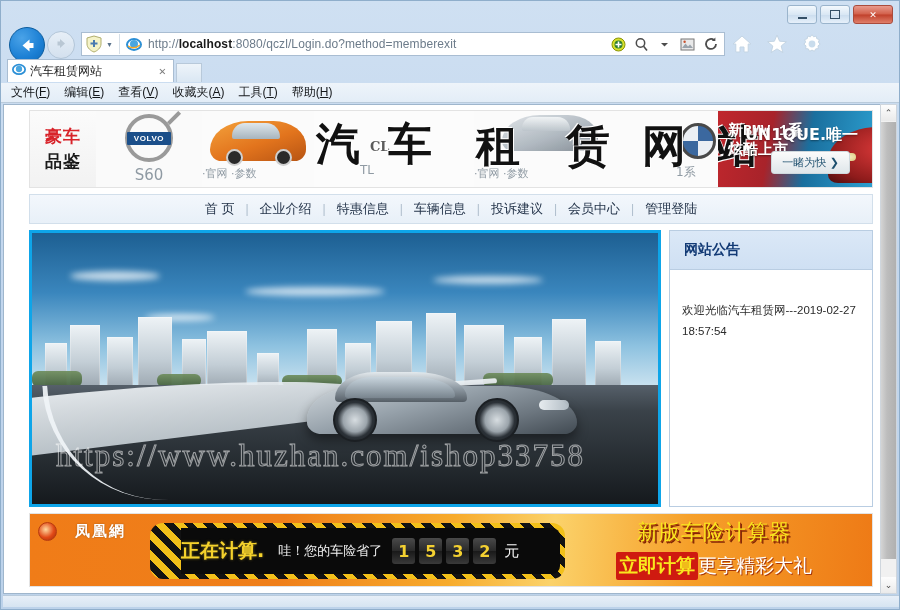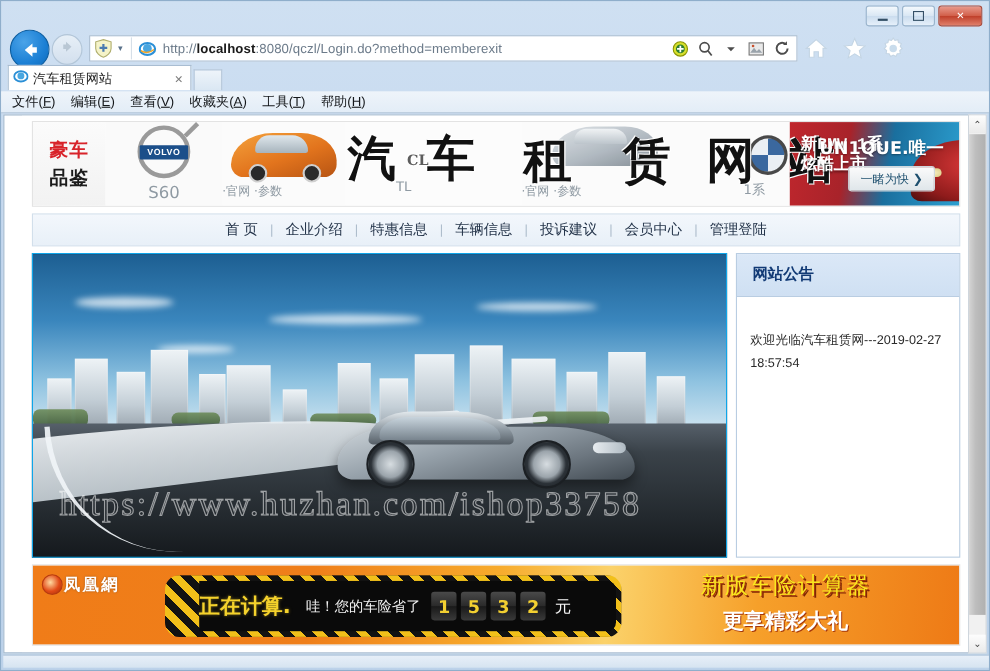--- a/index.html
+++ b/index.html
@@ -126,21 +126,21 @@
   
   .sitenav{position:absolute;left:9px;top:89px;width:844px;height:30px;
     background:linear-gradient(180deg,#f3f7fc 0%,#e8f0f8 100%);
     border:1px solid #d2dfeb;box-sizing:border-box;
     display:flex;align-items:center;justify-content:center;gap:0px;}
   .sitenav a{font-size:13px;color:#24344a;text-decoration:none;padding:0 11px;white-space:nowrap;}
   .sitenav .vdiv{color:#aebdcc;font-size:12px;}
 
   
   .hero{position:absolute;left:9px;top:125px;width:632px;height:277px;overflow:hidden;
-    border:1px solid #0ea5e9;box-sizing:border-box;background:#0c1419;}
+    border:3px solid #0ea5e9;box-sizing:border-box;background:#0c1419;}
   .sky{position:absolute;left:0;top:0;width:100%;height:58%;
     background:linear-gradient(180deg,#1d5f92 0%,#3a86bd 38%,#8ec2e0 72%,#cfe5f1 100%);}
   .cloud{position:absolute;background:rgba(255,255,255,.72);border-radius:50%;filter:blur(3px);}
   .skyline{position:absolute;left:0;bottom:43%;width:100%;height:20%;}
   .bld{position:absolute;bottom:0;background:linear-gradient(180deg,#eef3f6 0%,#c3ced6 60%,#9ea9b2 100%);
      box-shadow:inset 0 0 0 1px rgba(255,255,255,.25);}
   .green{position:absolute;bottom:0;background:linear-gradient(180deg,#6d8c5a,#3f5c38);border-radius:6px;opacity:.9;}
   .road{position:absolute;left:0;bottom:0;width:100%;height:44%;
     background:linear-gradient(180deg,#56606a 0%,#3a4249 22%,#23292e 70%,#15191d 100%);}
   .roadedge{position:absolute;left:-6%;bottom:26%;width:68%;height:58px;
@@ -173,21 +173,21 @@
   .notice-hd{height:38px;background:linear-gradient(180deg,#dbe8f7 0%,#cfe0f3 100%);
     border-bottom:1px solid #b9cde2;display:flex;align-items:center;padding-left:14px;}
   .notice-hd span{font-size:14px;font-weight:bold;color:#123a75;}
   .notice-bd{padding:30px 10px 0 12px;}
   .notice-bd p{margin:0;font-size:11.5px;color:#2b2b2b;line-height:1.8;word-break:break-all;}
 
   
   .botad{position:absolute;left:9px;top:408px;width:844px;height:74px;overflow:hidden;
     background:linear-gradient(95deg,#f07c18 0%,#ef7f1a 30%,#f7ab2c 50%,#fbd26a 62%,#f6a02a 78%,#ee7a16 100%);
     border:1px solid #e3e3e3;box-sizing:border-box;}
-  .feng{position:absolute;left:8px;top:8px;display:flex;align-items:center;gap:1px;}
+  .feng{position:absolute;left:8px;top:8px;display:flex;align-items:center;gap:18px;}
   .feng-logo{width:17px;height:17px;border-radius:50%;
      background:radial-gradient(circle at 40% 38%,#ffd9a0 0%,#e24a17 55%,#9c2d09 100%);
      border:1px solid #b73a10;}
   .feng-txt{font-size:15px;font-weight:bold;color:#ffffff;letter-spacing:2px;
      text-shadow:0 0 2px rgba(0,0,0,.35);font-family:"DejaVu Serif",serif;}
   .calcbox{position:absolute;left:120px;top:9px;width:415px;height:56px;
      background:#0a0a0a;border-radius:13px;border:5px solid transparent;box-sizing:border-box;
      background-image:linear-gradient(#0a0a0a,#0a0a0a),
        repeating-linear-gradient(45deg,#f2c01a 0 7px,#121212 7px 14px);
      background-origin:border-box;background-clip:content-box,border-box;
@@ -200,21 +200,21 @@
      background:linear-gradient(180deg,#4a4a4a 0%,#2b2b2b 48%,#1a1a1a 52%,#3a3a3a 100%);
      display:flex;align-items:center;justify-content:center;color:#f3d031;font-size:16px;font-weight:bold;
      font-family:"DejaVu Sans",sans-serif;}
   .yuan{color:#f5f5f5;font-size:15px;margin-left:8px;}
   .right-ad{position:absolute;right:8px;top:4px;width:300px;text-align:center;}
   .ra1{font-size:21px;font-weight:normal;color:#f9e71e;letter-spacing:1px;
      text-shadow:1px 1px 0 #a6380a,2px 2px 0 #7d2706;font-family:"DejaVu Sans",sans-serif;white-space:nowrap;text-align:center;}
   .ra2{margin-top:6px;display:flex;align-items:center;justify-content:center;white-space:nowrap;}
   .ra2 .hl{background:#cf1a10;color:#f9e71e;font-size:19px;font-weight:bold;padding:1px 3px;
      border-radius:2px;font-family:"DejaVu Sans",sans-serif;}
-  .ra2 .rest{font-size:19px;font-weight:bold;color:#ffffff;
+  .ra2 .rest{font-size:19px;font-weight:normal;color:#ffffff;
      text-shadow:1px 1px 0 #a6380a;font-family:"DejaVu Sans",sans-serif;}
 
   
   .vscroll{position:absolute;right:2px;top:103px;width:17px;height:490px;
     background:#f1f1f1;border:1px solid #cfd6dd;box-sizing:border-box;}
   .vs-btn{width:15px;height:16px;display:flex;align-items:center;justify-content:center;
     background:linear-gradient(180deg,#fdfdfd,#eaeaea);color:#4c4c4c;font-size:9px;}
   .vs-thumb{position:absolute;left:0;top:17px;width:15px;height:437px;
     background:linear-gradient(90deg,#d4d4d4,#bdbdbd 40%,#b0b0b0 100%);}
   .vs-bot{position:absolute;left:0;bottom:0;}
@@ -498,20 +498,21 @@
             <span class="digit">5</span>
             <span class="digit">3</span>
             <span class="digit">2</span>
           </span>
           <span class="yuan">元</span>
         </div>
 
         <div class="right-ad">
           <div class="ra1">新版车险计算器</div>
           <div class="ra2">
+            <span class="hl">立即计算</span>
             <span class="rest">更享精彩大礼</span>
           </div>
         </div>
       </div>
 
     </div>
   </div>
 
   <div class="vscroll">
     <div class="vs-btn">⌃</div>

